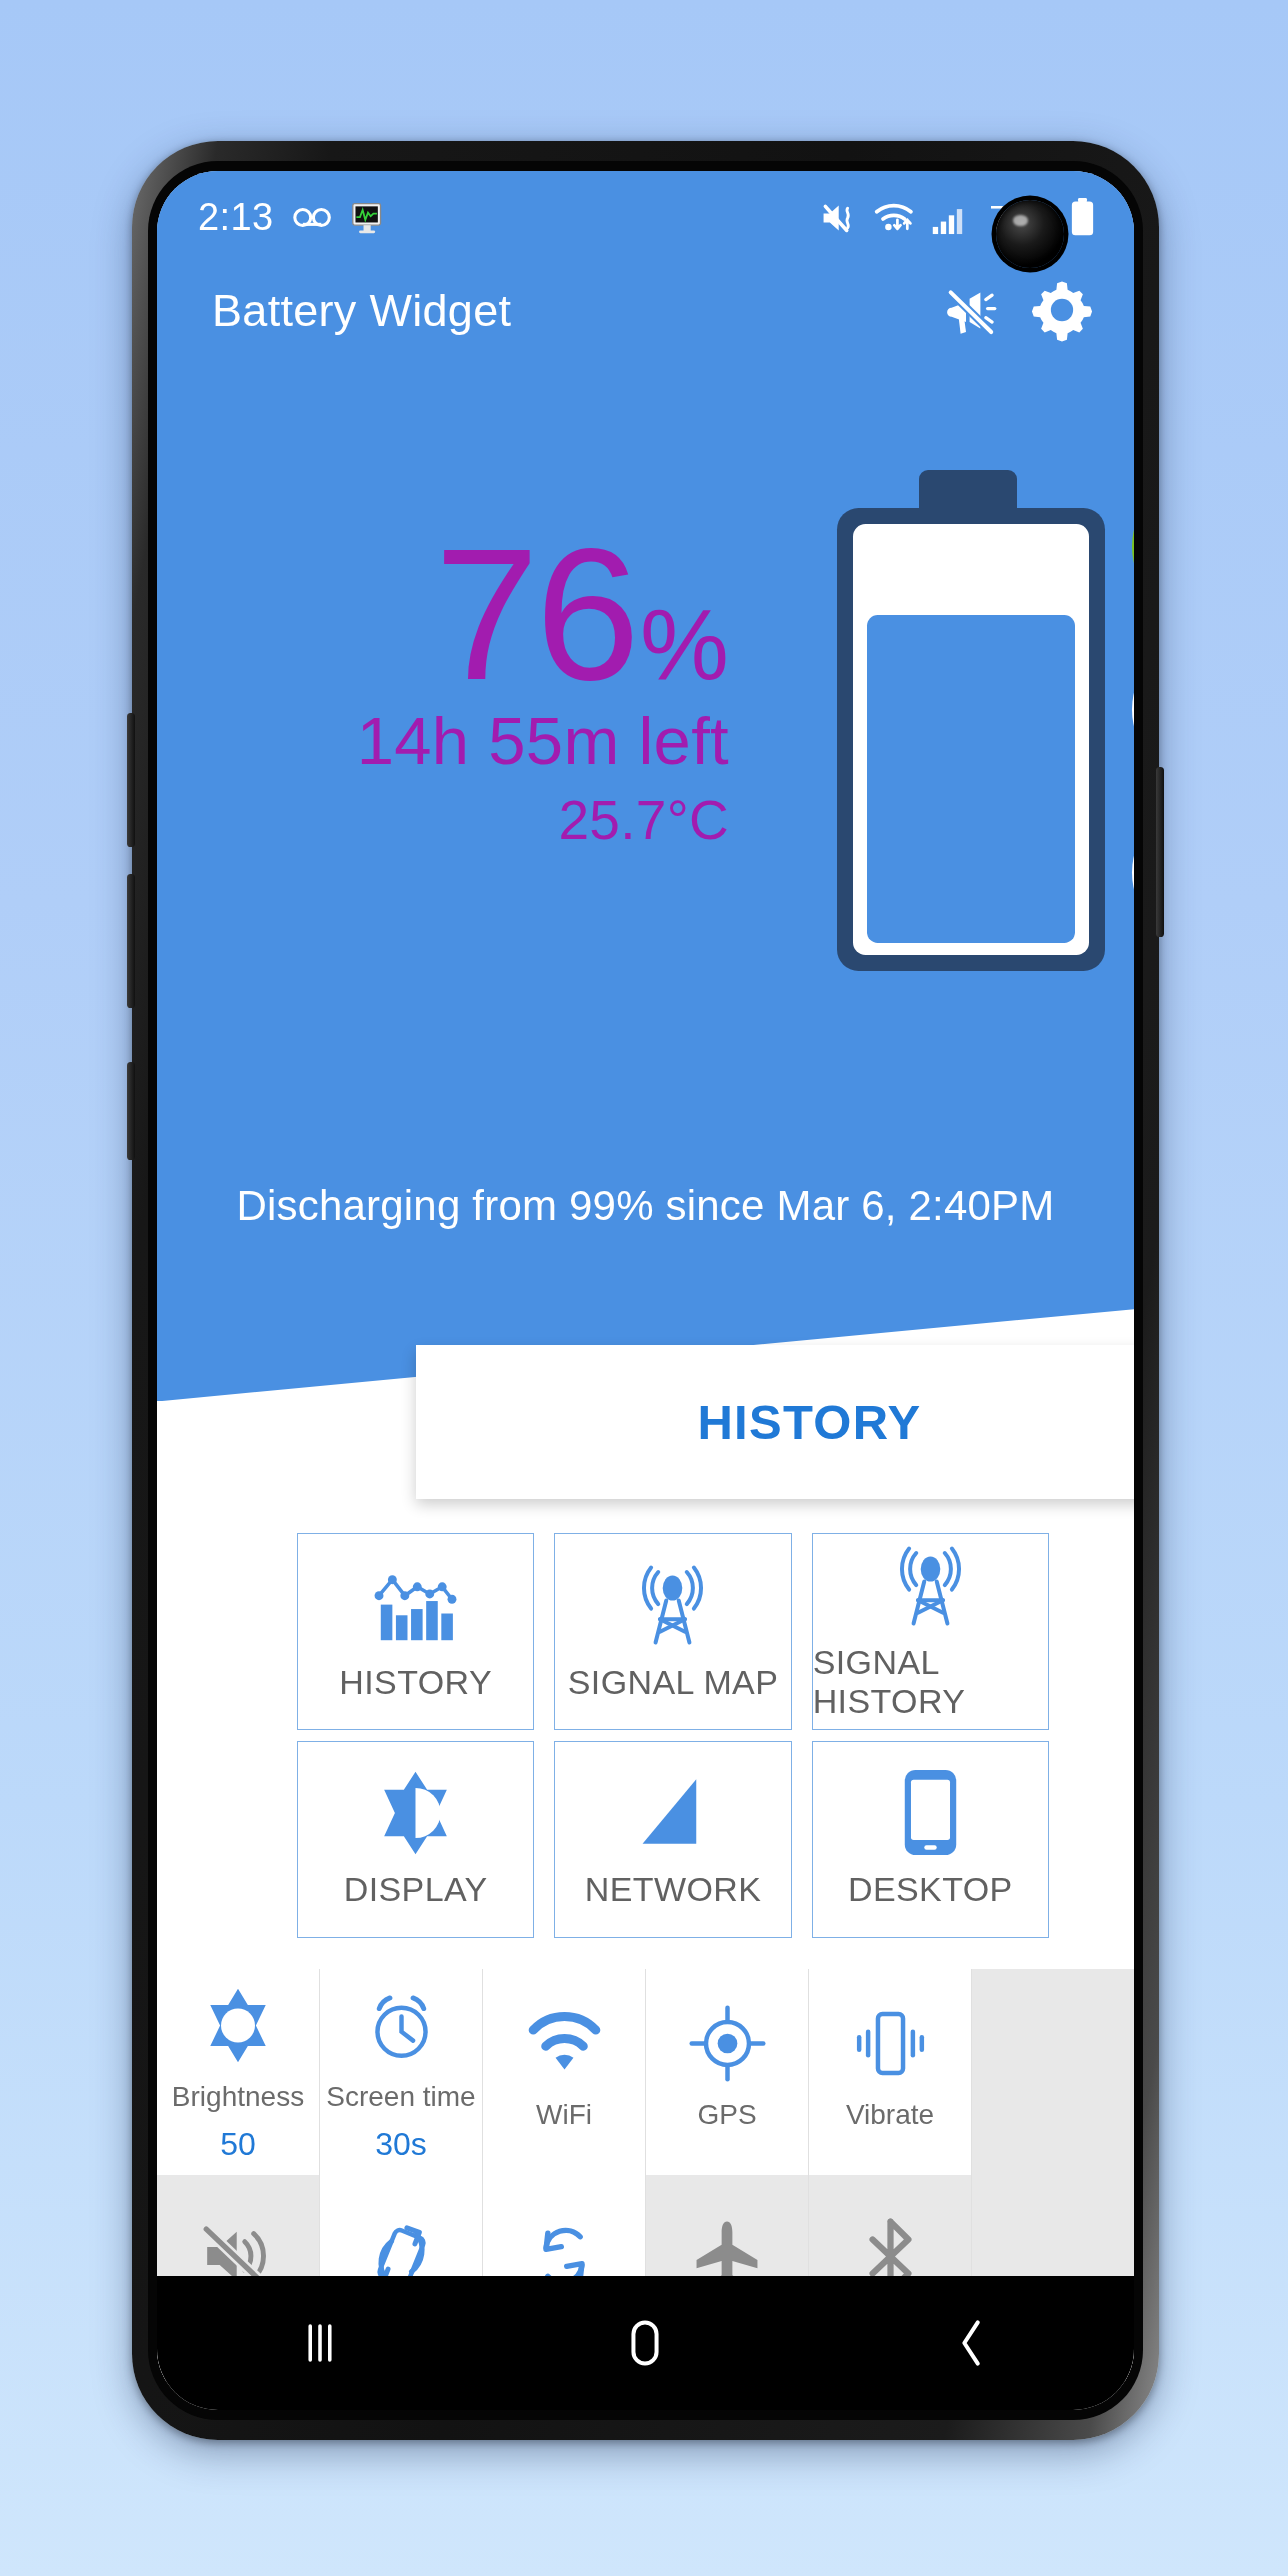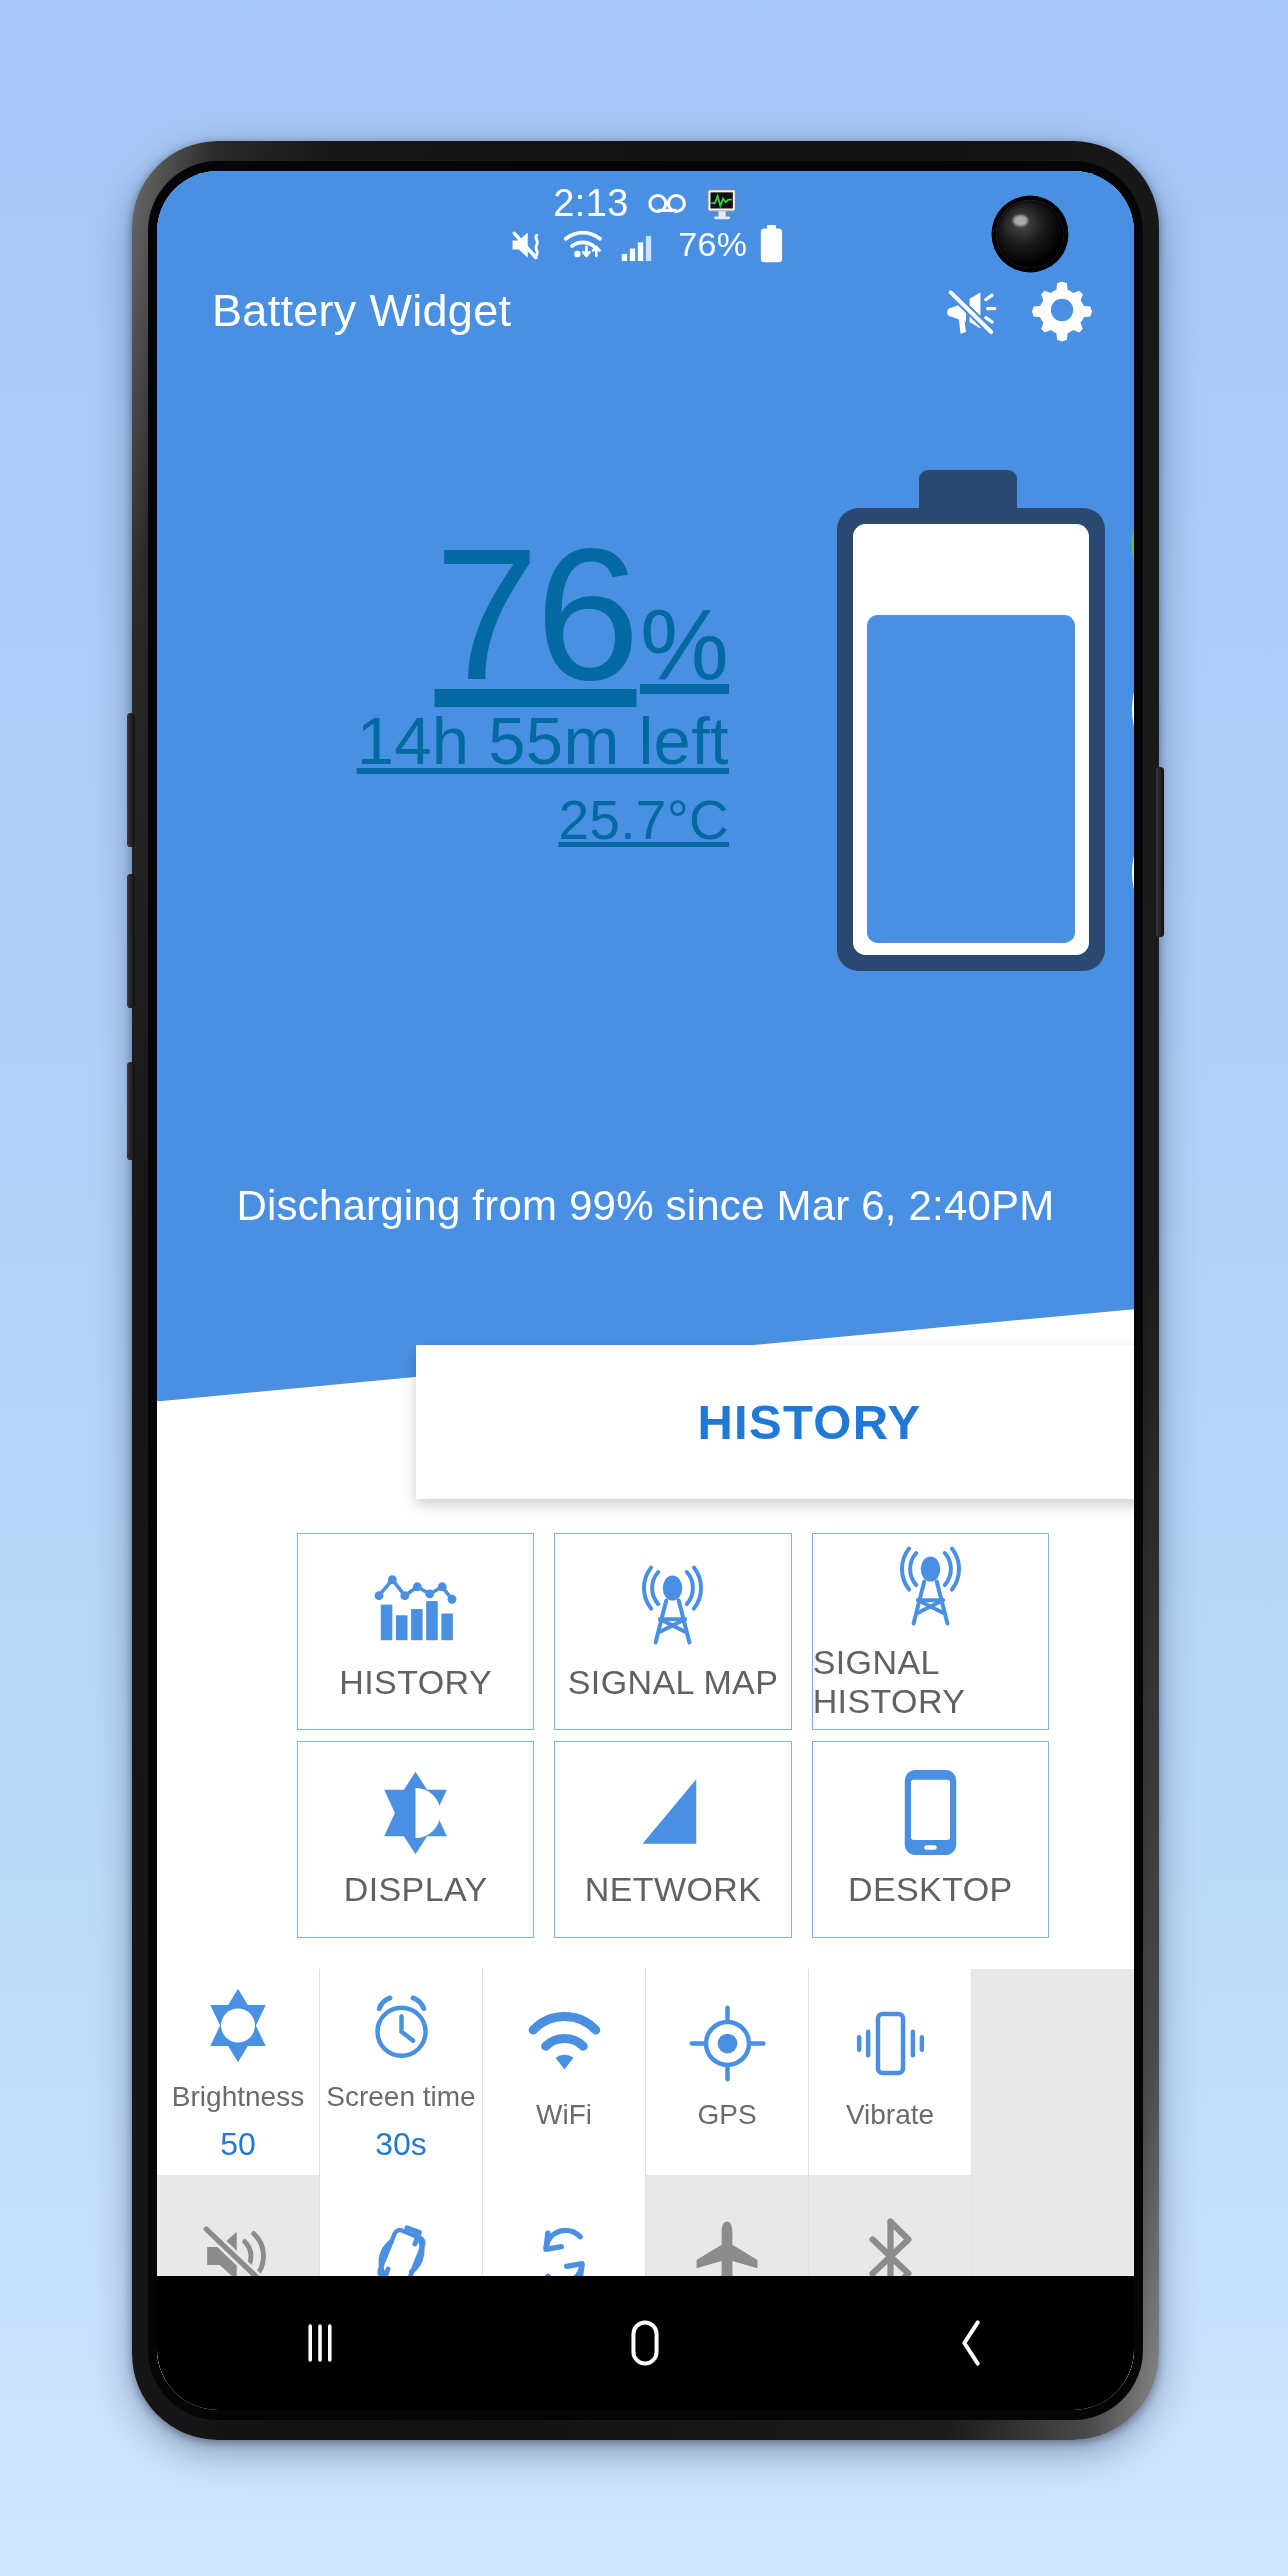--- a/index.html
+++ b/index.html
@@ -50,21 +50,20 @@
     background: #2b2b2b;
   }
 
   
   #status-bar {
     position: absolute; left: 0; top: 0; width: 100%; height: 82px;
     background: #4a90e2;
     display: flex; align-items: center; justify-content: space-between;
     padding: 10.7px 39px 0 41px;
     color: #ffffff;
-    flex-direction: column;
   }
   #status-left { display: flex; align-items: center; gap: 18px; }
   #status-time { font-size: 38px; letter-spacing: 0.4px; }
   #status-right { display: flex; align-items: center; gap: 11.6px; }
   #status-battery-pct { font-size: 34px; margin-left: 5.4px; letter-spacing: 0.4px; }
   .svg-ic { display: block; }
   
   #camera-hole {
     position: absolute; right: 70px; top: 29px;
     width: 68px; height: 68px; border-radius: 50%;
@@ -88,21 +87,21 @@
     display: flex; align-items: center; justify-content: space-between;
     padding: 0 39px 0 55px;
     gap: 19px;
   }
   #app-title { color: #fff; font-size: 45px; font-weight: 400; letter-spacing: 0.3px; }
   #app-bar-actions { display: flex; align-items: center; gap: 27px; }
 
   
   #hero { position: absolute; left: 0; top: 259px; width: 100%; height: 787px; }
 
-  #hero-text { position: absolute; left: 0; top: 98px; width: 572px; text-align: right; color:#0369a1;text-decoration:underline; }
+  #hero-text { position: absolute; left: 0; top: 98px; width: 572px; text-align: right; color:#a21caf; }
   #pct-row { display: flex; align-items: baseline; justify-content: flex-end; }
   #pct-value { font-size: 188px; font-weight: 400; line-height: .92; letter-spacing: -3.6px; }
   #pct-sign  { font-size: 100px; font-weight: 400; margin-left: 3.6px; }
   #time-left { font-size: 67px; margin-top: 0; letter-spacing: 0.3px; }
   #temp      { font-size: 55px; margin-top: 9px; letter-spacing: 0.3px; }
 
   
   #battery-graphic { position: absolute; left: 680px; top: 40px; width: 268px; height: 501px; }
   #battery-cap {
     position: absolute; left: 82px; top: 0; width: 98px; height: 55px;

